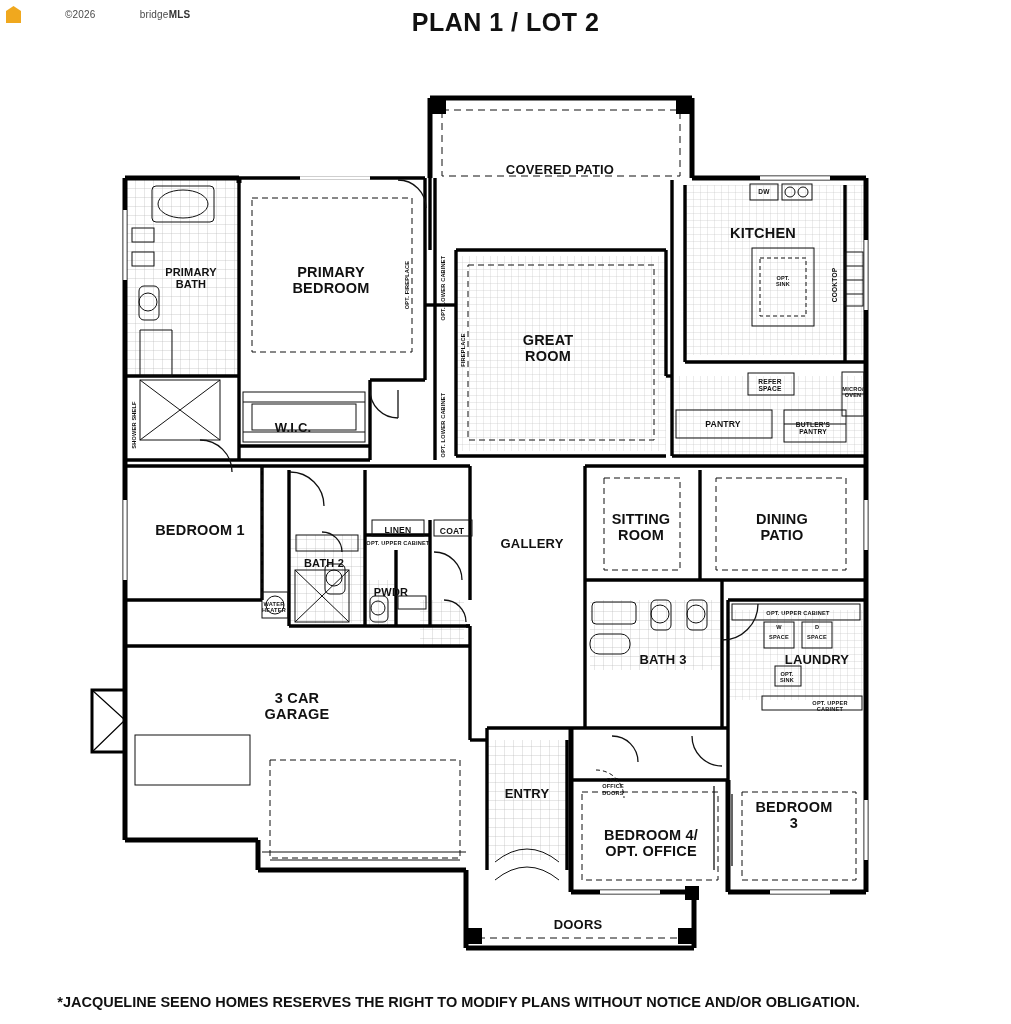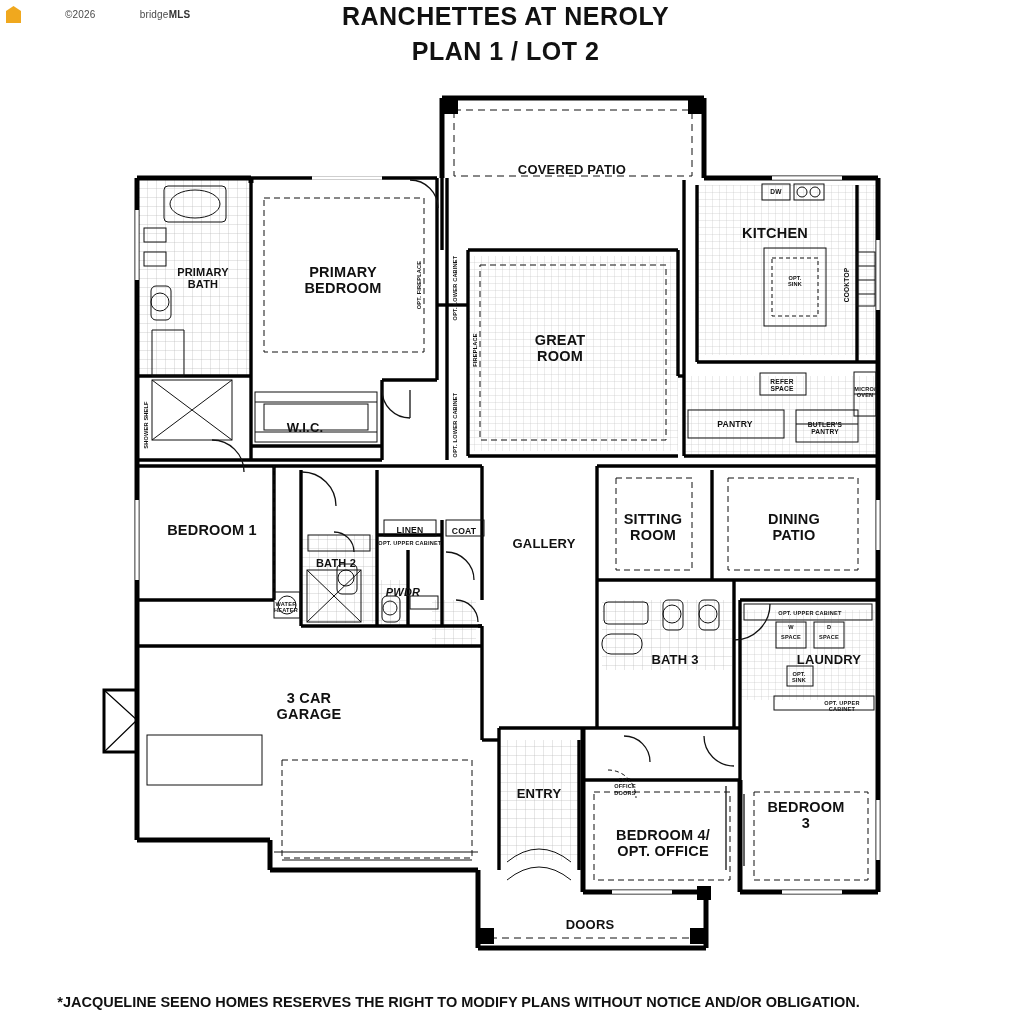--- a/index.html
+++ b/index.html
@@ -29,21 +29,21 @@
     text-align:center;font-weight:bold;
   }
   .title .l1{font-size:25px;letter-spacing:.5px;}
   .title .l2{font-size:25px;letter-spacing:.5px;margin-top:6px;}
 
   .footer{
     position:absolute;bottom:14px;left:0;width:917px;
     text-align:center;font-weight:bold;font-size:14.5px;
   }
 
-  #plan{position:absolute;left:12px;top:80px;width:875px;height:890px;}
+  #plan{position:absolute;left:0;top:80px;width:875px;height:890px;}
 
   
   .lbl{
     position:absolute;
     font-weight:bold;
     text-align:center;
     line-height:1.12;
     white-space:pre-line;
     letter-spacing:.2px;
     transform:translate(-50%,-50%);
@@ -59,21 +59,20 @@
 </head>
 <body>
 
 <div class="watermark">
   <span class="wm-logo"></span>
   <span class="wm-text">©2026</span>
   <span class="wm-text"><span>bridge</span><span class="wm-bold">MLS</span></span>
 </div>
 
 <div class="title">
-  <div class="l1">RANCHETTES AT NEROLY</div>
   <div class="l2">PLAN 1 / LOT 2</div>
 </div>
 
 <div id="plan">
   <svg width="1011" height="890" viewBox="0 0 1011 890">
     <g fill="none" stroke="#000" stroke-width="1">
 
       <defs>
         <pattern id="tile" width="9" height="9" patternUnits="userSpaceOnUse">
           <path d="M9 0 L0 0 0 9" stroke="#b9b9b9" stroke-width="0.7" fill="none"></path>
@@ -341,21 +340,21 @@
 PANTRY</div>
   <div class="lbl s15" style="left:200px;top:450px;">BEDROOM 1</div>
   <div class="lbl s9" style="left:398px;top:451px;">LINEN</div>
   <div class="lbl s9" style="left:452px;top:452px;">COAT</div>
   <div class="lbl s13" style="left:532px;top:464px;">GALLERY</div>
   <div class="lbl s15" style="left:641px;top:447px;">SITTING
 ROOM</div>
   <div class="lbl s15" style="left:782px;top:447px;">DINING
 PATIO</div>
   <div class="lbl s11" style="left:324px;top:483px;">BATH 2</div>
-  <div class="lbl s11" style="left:391px;top:512px;font-style:italic;">PWDR</div>
+  <div class="lbl s11" style="left:391px;top:512px;">PWDR</div>
   <div class="lbl s13" style="left:663px;top:580px;">BATH 3</div>
   <div class="lbl s13" style="left:801px;top:580px;padding-left:32px;">LAUNDRY</div>
   <div class="lbl s15" style="left:297px;top:626px;">3 CAR
 GARAGE</div>
   <div class="lbl s13" style="left:527px;top:714px;">ENTRY</div>
   <div class="lbl s15" style="left:794px;top:735px;">BEDROOM 3</div>
   <div class="lbl s15" style="left:651px;top:763px;">BEDROOM 4/
 OPT. OFFICE</div>
   <div class="lbl s13" style="left:578px;top:845px;">DOORS</div>
 

